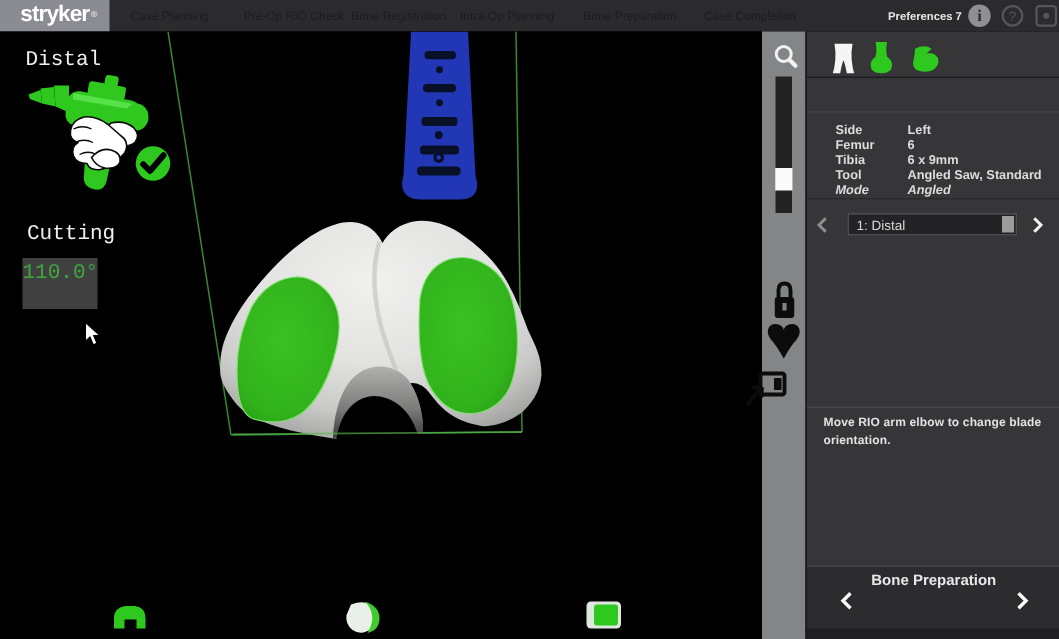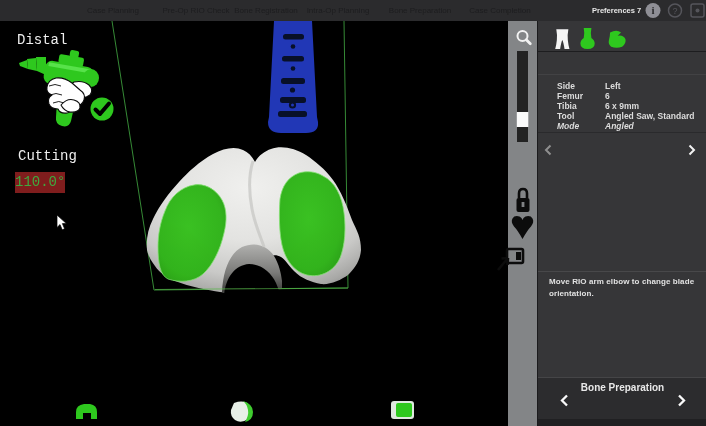--- a/index.html
+++ b/index.html
@@ -8,35 +8,36 @@
   #topbar{position:absolute;left:0;top:0;width:706px;height:21px;background:#2b2b2d;}
   #logo{position:absolute;left:0;top:0;width:73px;height:21px;background:#8b8b93;
     color:#fff;font-weight:bold;font-size:15px;text-align:center;line-height:20px;letter-spacing:-0.6px;}
   .tab{position:absolute;top:0;height:21px;line-height:21px;font-size:8px;color:#1d1d1f;
     text-align:center;transform:translateX(-50%);white-space:nowrap;}
   #prefs{position:absolute;top:0;left:592px;height:21px;line-height:21px;color:#e8e8e8;
     font-size:7.5px;font-weight:bold;}
   #canvas{position:absolute;left:0;top:21px;width:508px;height:405px;background:#000;font-family:Liberation Mono, monospace;}
   #distal{position:absolute;left:17px;top:11px;color:#efefef;font-size:14px;}
   #flexion{position:absolute;left:18px;top:127px;color:#efefef;font-size:14px;}
-  #angle{position:absolute;left:15px;top:151px;width:50px;height:21px;background:#7f1d1d;
+  #angle{position:absolute;left:15px;top:151px;width:50px;height:34px;background:#404040;
     color:#3fa83f;font-size:14px;line-height:21px;text-align:center;}
   #strip{position:absolute;left:508px;top:21px;width:29px;height:405px;background:#838587;}
   #panel{position:absolute;left:537px;top:21px;width:169px;height:405px;background:#363638;
     border-left:1px solid #1b1b1d;box-sizing:border-box;color:#e6e6e6;}
   .sep{position:absolute;left:0;width:169px;height:1px;}
   .irow{position:absolute;left:19px;font-size:8.5px;font-weight:bold;color:#dcdcdc;white-space:nowrap;}
   .ival{position:absolute;left:48px;font-weight:bold;white-space:nowrap;}
   #ddrow{position:absolute;left:0;top:120px;width:169px;height:18px;}
   #msg{position:absolute;left:11px;top:255px;width:146px;font-size:8px;font-weight:bold;color:#e2e2e2;line-height:11.5px;letter-spacing:0.1px;}
   #botsec{position:absolute;left:0;top:356px;width:169px;height:49px;background:#2c2c2e;}
 </style>
 </head>
 <body>
 <div id="topbar">
+  <div id="logo">stryker<span style="position:absolute;font-size:6px;letter-spacing:0;margin-left:1px;opacity:.7;">®</span></div>
   <span class="tab" style="left:113px;">Case Planning</span>
   <span class="tab" style="left:196px;">Pre-Op RIO Check</span>
   <span class="tab" style="left:266px;">Bone Registration</span>
   <span class="tab" style="left:338px;">Intra-Op Planning</span>
   <span class="tab" style="left:420px;">Bone Preparation</span>
   <span class="tab" style="left:500px;">Case Completion</span>
   <span id="prefs">Preferences 7</span>
   <svg class="abs" style="left:644px;top:2px;" width="62" height="17" viewBox="0 0 62 17">
     <circle cx="9" cy="8.5" r="7.5" fill="#8f8f96"></circle>
     <text x="9" y="12" font-size="11" font-weight="bold" fill="#2b2b2d" text-anchor="middle" font-family="Liberation Serif">i</text>
@@ -190,20 +191,24 @@
   <div class="irow" style="top:60px;">Side<span class="ival">Left</span></div>
   <div class="irow" style="top:70px;">Femur<span class="ival">6</span></div>
   <div class="irow" style="top:80px;">Tibia<span class="ival">6 x 9mm</span></div>
   <div class="irow" style="top:90px;">Tool<span class="ival">Angled Saw, Standard</span></div>
   <div class="irow" style="top:100px;font-style:italic;">Mode<span class="ival">Angled</span></div>
   <div class="sep" style="top:111px;background:#2a2a2c;"></div>
   <div id="ddrow">
     <svg class="abs" style="left:6px;top:3px;" width="8" height="12" viewBox="0 0 8 12">
         <path d="M6.5,1.5 L2,6 L6.5,10.5" fill="none" stroke="#8f8f8f" stroke-width="2"></path>
       </svg>
+    <div class="abs" style="left:27px;top:1px;width:113px;height:15px;background:#232325;border:1px solid #4e4e50;box-sizing:border-box;">
+      <span class="abs" style="left:5px;top:2px;font-size:9px;color:#d8d8d8;">1: Distal</span>
+      <div class="abs" style="right:1px;top:1px;width:8px;height:11px;background:#9c9c9c;"></div>
+    </div>
     <svg class="abs" style="left:150px;top:3px;" width="8" height="12" viewBox="0 0 8 12">
         <path d="M1.5,1.5 L6,6 L1.5,10.5" fill="none" stroke="#f2f2f2" stroke-width="2"></path>
       </svg>
   </div>
   <div class="sep" style="top:250px;background:#48484a;"></div>
   <div id="msg">Move RIO arm elbow to change blade orientation.</div>
   <div id="botsec">
     <div class="sep" style="top:0;background:#454547;"></div>
     <div style="text-align:center;font-size:10px;font-weight:bold;color:#e8e8e8;margin-top:5px;">Bone Preparation</div>
     <svg class="abs" style="left:22px;top:17px;" width="9" height="13" viewBox="0 0 9 13">

